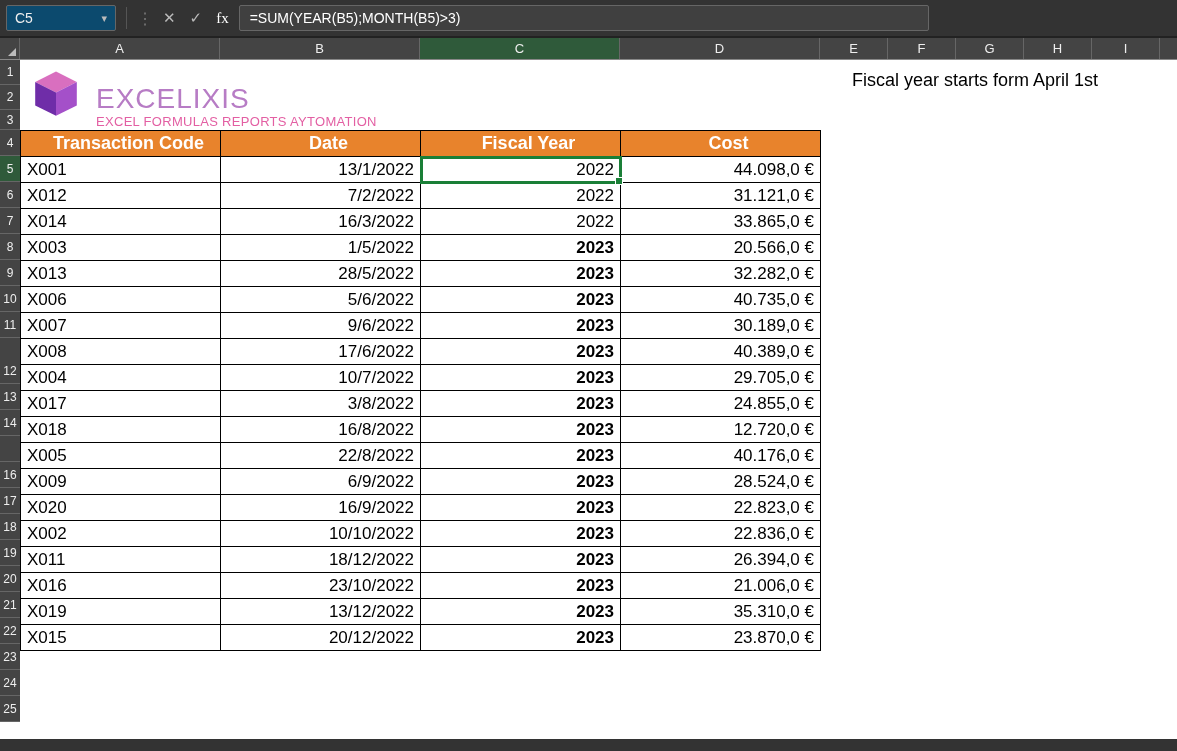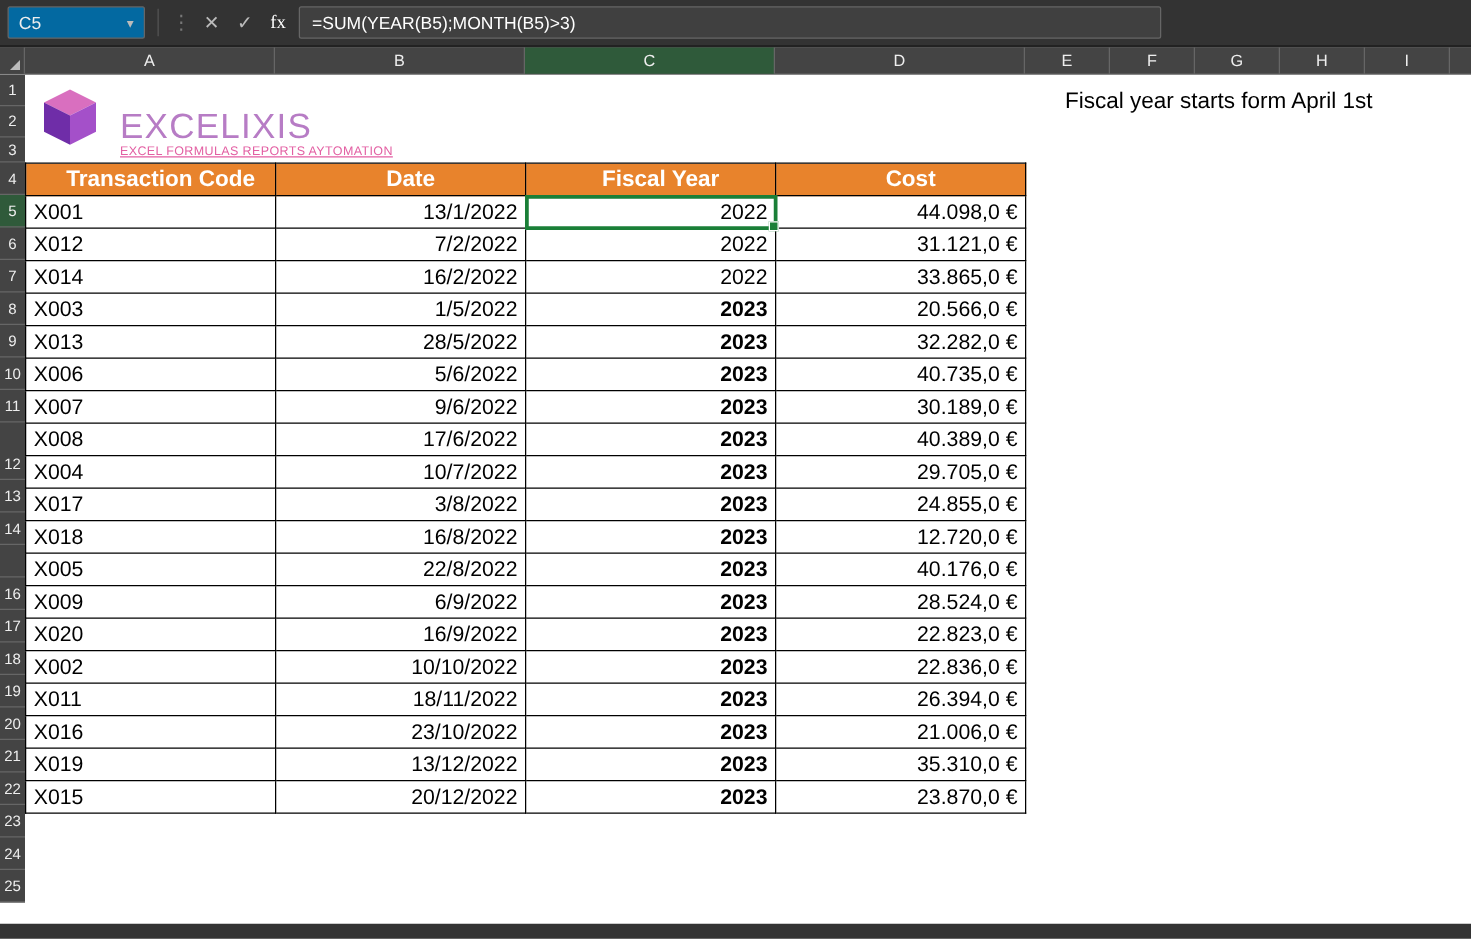--- a/index.html
+++ b/index.html
@@ -14,21 +14,21 @@
     background: #333;
     height: 38px;
     display: flex;
     align-items: center;
     padding: 4px 6px;
     gap: 6px;
     color: #ddd;
     border-bottom: 2px solid #222;
   }
   .namebox {
-    background: #0369a1;
+    background: #0c4a6e;
     border: 1px solid #666;
     border-radius: 2px;
     height: 26px;
     width: 110px;
     display: flex;
     align-items: center;
     padding: 0 8px;
     color: #eee;
     font-size: 14px;
     position: relative;
@@ -102,21 +102,21 @@
   }
   .logo-row{
     height:70px; padding:6px 10px; display:flex; align-items:center; gap:14px;
   }
   .logo-cube{
     width:52px; height:52px; position:relative;
   }
   .logo-cube svg{width:52px;height:52px;}
   .logo-text{display:flex;flex-direction:column;line-height:1;margin-top:23px;}
   .brand{font-size:28px; font-weight:300; color:#b77cc5; letter-spacing:1px;}
-  .tagline{font-size:10px; color:#e35fa3; letter-spacing:0.3px; margin-top:2px;text-decoration:underline;}
+  .tagline{font-size:13px; color:#e35fa3; letter-spacing:0.3px; margin-top:2px;}
   table.data{
     border-collapse:collapse;
     table-layout:fixed;
   }
   table.data th, table.data td{
     border:1px solid #000;
     height:26px;
     padding:0 6px;
     font-size:17px;
     white-space:nowrap;
@@ -247,21 +247,21 @@
               <td class="col-cost">44.098,0 €</td>
             </tr>
             <tr>
               <td class="col-code">X012</td>
               <td class="col-date">7/2/2022</td>
               <td class="col-fy">2022</td>
               <td class="col-cost">31.121,0 €</td>
             </tr>
             <tr>
               <td class="col-code">X014</td>
-              <td class="col-date">16/2/2022</td>
+              <td class="col-date">16/3/2022</td>
               <td class="col-fy">2022</td>
               <td class="col-cost">33.865,0 €</td>
             </tr>
             <tr>
               <td class="col-code">X003</td>
               <td class="col-date">1/5/2022</td>
               <td class="col-fy bold">2023</td>
               <td class="col-cost">20.566,0 €</td>
             </tr>
             <tr>
@@ -325,21 +325,21 @@
               <td class="col-cost">22.823,0 €</td>
             </tr>
             <tr>
               <td class="col-code">X002</td>
               <td class="col-date">10/10/2022</td>
               <td class="col-fy bold">2023</td>
               <td class="col-cost">22.836,0 €</td>
             </tr>
             <tr>
               <td class="col-code">X011</td>
-              <td class="col-date">18/11/2022</td>
+              <td class="col-date">18/12/2022</td>
               <td class="col-fy bold">2023</td>
               <td class="col-cost">26.394,0 €</td>
             </tr>
             <tr>
               <td class="col-code">X016</td>
               <td class="col-date">23/10/2022</td>
               <td class="col-fy bold">2023</td>
               <td class="col-cost">21.006,0 €</td>
             </tr>
             <tr>

